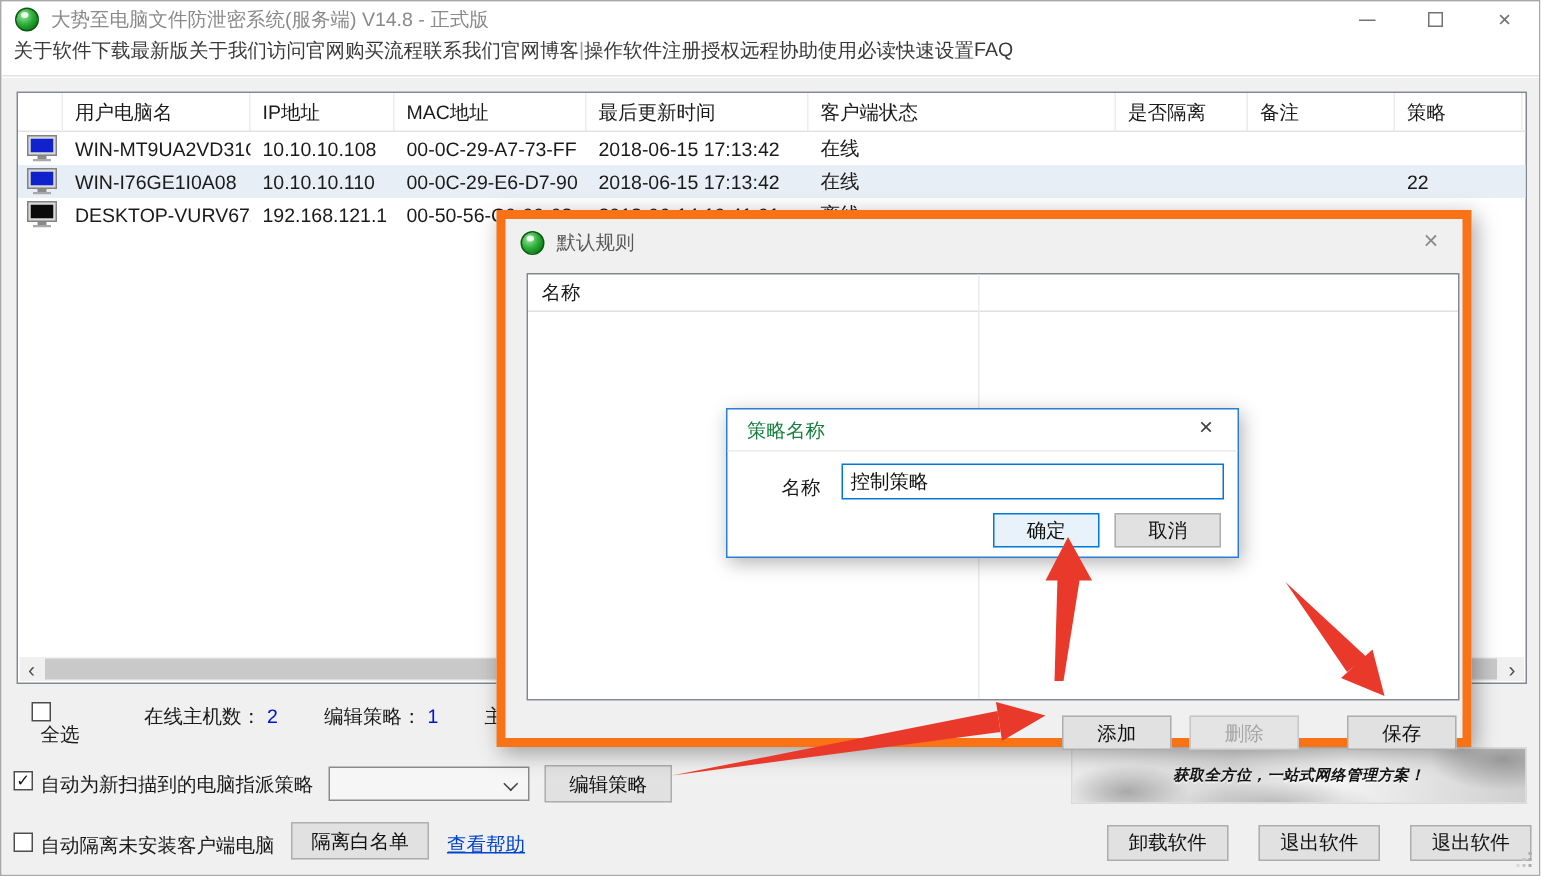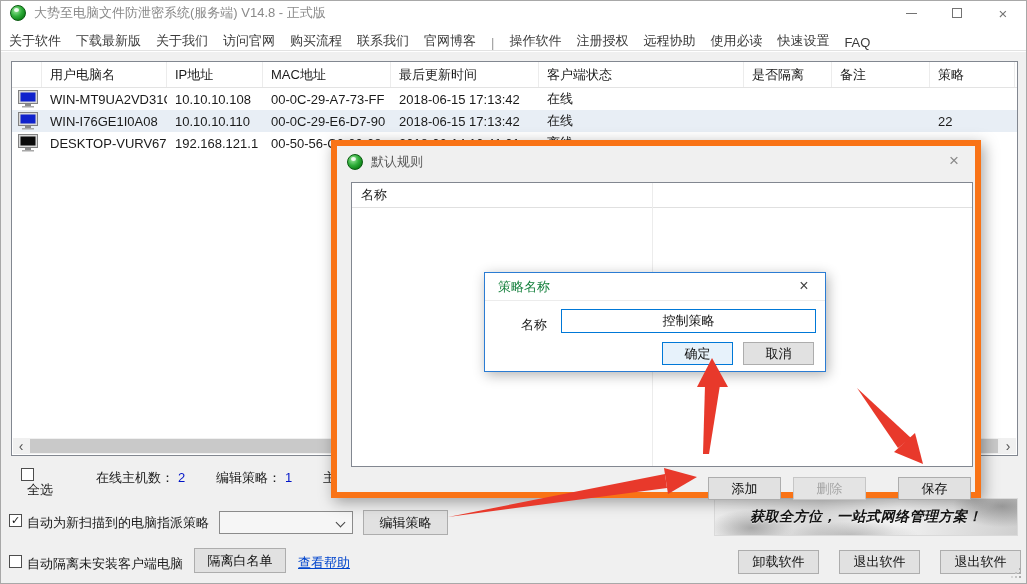--- a/index.html
+++ b/index.html
@@ -15,22 +15,22 @@
   .app-icon::after { content:""; position:absolute; left:3px; top:2px; width:5px; height:4px; border-radius:50%;
     background:rgba(255,255,255,.85); }
   .title-text { color:#8a8a8a; font-size:13px; }
   .win-btns { position:absolute; right:0; top:0; height:24px; display:flex; }
   .win-btn { width:46px; height:24px; display:flex; align-items:center; justify-content:center; color:#737373; cursor:default; }
   .win-min-glyph { width:11px; height:1px; background:#737373; display:inline-block; }
   .win-max-glyph { width:10px; height:10px; border:1px solid #737373; display:inline-block; }
   .win-close-glyph { font-size:15px; line-height:1; }
 
   
-  .menubar { position:absolute; left:0; top:24px; width:100%; height:26px; background:#fff; display:flex; align-items:flex-end;
-    padding-left:8px; gap:15px; border-bottom:1px solid #e2e2e2; }
+  .menubar { position:absolute; left:0; top:24px; width:100%; height:26px; background:#fff; display:flex; align-items:flex-start;
+    padding-left:8px; border-bottom:1px solid #e2e2e2; }
   .menu-item { color:#3a3a3a; white-space:nowrap; cursor:default; }
   .menu-sep { color:#9a9a9a; }
 
   
   .workspace { position:absolute; left:0; top:51px; width:100%; height:533px; background:#f0f0f0; }
 
   
   .table-box { position:absolute; left:10px; top:9px; width:1007px; height:395px; background:#fff; border:1px solid #828790; }
   .thead { display:flex; height:26px; border-bottom:1px solid #e3e3e3; align-items:flex-end; }
   .th { padding:0 0 0 8px; color:#1a1a1a; border-right:1px solid #ececec; height:100%; display:flex; align-items:center; white-space:nowrap; overflow:hidden; }
@@ -73,21 +73,21 @@
 
   
   .banner { position:absolute; left:713px; top:446px; width:304px; height:38px; overflow:hidden; border:1px solid #dadada;
     background:
       radial-gradient(ellipse 60px 26px at 12% 80%, rgba(120,120,120,.55), rgba(200,200,200,0) 70%),
       radial-gradient(ellipse 70px 30px at 95% 20%, rgba(110,110,110,.6), rgba(210,210,210,0) 70%),
       radial-gradient(ellipse 90px 18px at 45% 100%, rgba(150,150,150,.5), rgba(220,220,220,0) 75%),
       linear-gradient(100deg, #ededed 0%, #d8d8d8 35%, #f2f2f2 60%, #cfcfcf 100%);
     display:flex; align-items:center; justify-content:center; }
   .banner-text { font-family:Liberation Mono, monospace; font-style:italic; font-weight:bold;
-    font-size:14px; color:#141414; white-space:nowrap; letter-spacing:.5px; text-shadow:0 1px 1px rgba(255,255,255,.6); }
+    font-size:10px; color:#141414; white-space:nowrap; letter-spacing:.5px; text-shadow:0 1px 1px rgba(255,255,255,.6); }
 
   .btn-uninstall { position:absolute; left:737px; top:498px; width:81px; height:24px; }
   .btn-exit { position:absolute; left:838px; top:498px; width:81px; height:24px; }
   .btn-background { position:absolute; left:939px; top:498px; width:81px; height:24px; }
 
   .resize-grip { position:absolute; right:4px; bottom:3px; }
 
   
   .rules-dialog { position:absolute; left:330px; top:139px; width:650px; height:358px; background:#f0f0f0;
     border:6px solid #f97316; box-shadow:3px 4px 14px rgba(0,0,0,.35); z-index:10; }
@@ -106,21 +106,21 @@
 
   
   .policy-dialog { position:absolute; left:483px; top:271px; width:342px; height:100px; background:#fff;
     border:1px solid #2b7cd3; box-shadow:2px 3px 12px rgba(0,0,0,.3); z-index:20; }
   .policy-titlebar { position:relative; height:28px; display:flex; align-items:center; padding-left:13px;
     border-bottom:1px solid #ececec; }
   .policy-title { color:#15803d; }
   .policy-dialog .dlg-close { color:#444; top:2px; font-size:16px; }
   .policy-name-label { position:absolute; left:36px; top:43px; }
   .policy-name-input { position:absolute; left:76px; top:36px; width:255px; height:24px; border:1px solid #0078d7;
-    font-family:inherit; font-size:13px; padding:0 18px; color:#111; outline:none; background:#fff;text-align:center; }
+    font-family:inherit; font-size:13px; padding:0 5px; color:#111; outline:none; background:#fff; }
   .btn-ok { position:absolute; left:177px; top:69px; width:71px; height:23px; border:1px solid #0078d7; background:#e7f2fb; }
   .btn-cancel { position:absolute; left:258px; top:69px; width:71px; height:23px; }
 
   
   .arrows-overlay { position:absolute; left:0; top:0; width:1027px; height:584px; z-index:30; pointer-events:none; }
 </style>
 </head>
 <body>
 
 <div class="root">

